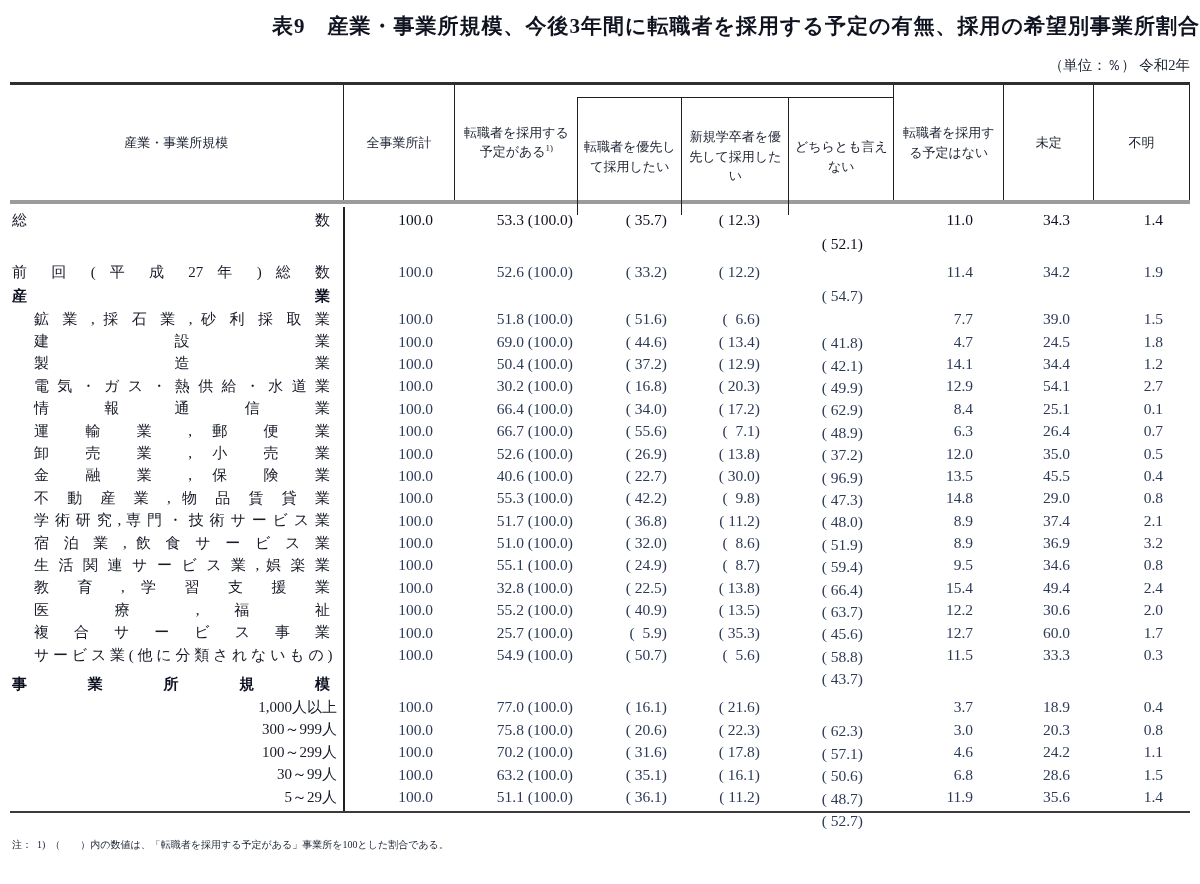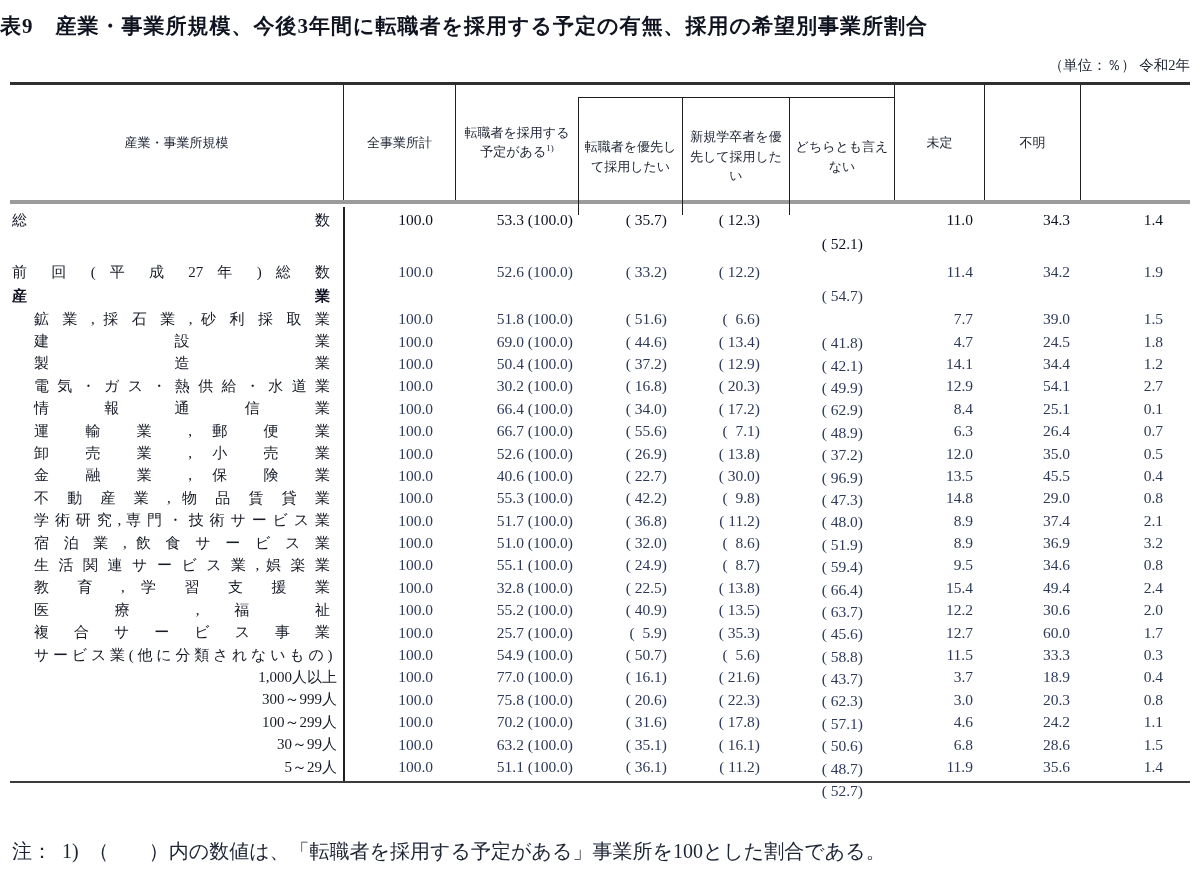--- a/index.html
+++ b/index.html
@@ -4,21 +4,21 @@
 <style>
   html,body{margin:0;padding:0;}
   body{
     width:1200px;height:884px;background:#ffffff;
     font-family:"Liberation Serif","DejaVu Serif",serif;
     color:#161a26;
   }
   .page{position:relative;width:1200px;height:884px;background:#fff;overflow:hidden;}
 
   .title{
-    margin:0;padding-top:12px;text-align:left;
+    margin:0;padding-top:12px;text-align:right;
     font-size:21px;font-weight:700;letter-spacing:1px;color:#101320;
   }
   .unit-note{
     position:absolute;top:56px;right:10px;
     font-size:14.5px;color:#1c2333;white-space:pre;
   }
 
   .table{position:absolute;left:10px;top:82px;width:1180px;}
 
   
@@ -73,21 +73,21 @@
   .prev .lab{padding:0 13px 0 2px;}
   .section-industry{height:24px;}
   .section-size{height:24px;margin-top:6px;}
   .section-industry .lab,.section-size .lab{
     font-weight:700;color:#0d1020;padding:0 13px 0 2px;
   }
   .size .lab{text-align:right;text-align-last:right;padding:0 6px 0 2px;}
 
   .footnote{
     position:absolute;left:12px;top:838px;
-    font-size:20px;color:#1c2333;white-space:pre;
+    font-size:10px;color:#1c2333;white-space:pre;
   }
 </style>
 </head>
 <body>
 
 <div class="page">
 
   <h1 class="title">表9　産業・事業所規模、今後3年間に転職者を採用する予定の有無、採用の希望別事業所割合</h1>
 
   <div class="unit-note">（単位：％） 令和2年</div>
@@ -107,20 +107,23 @@
       <div class="subgroup">
         <div class="hc w4">
           <span>転職者を優先して採用したい</span>
         </div>
         <div class="hc w5 bl">
           <span>新規学卒者を優先して採用したい</span>
         </div>
         <div class="hc w6 bl">
           <span>どちらとも言えない</span>
         </div>
+      </div>
+      <div class="hc w7 bl">
+        <span>転職者を採用する予定はない</span>
       </div>
       <div class="hc w8 bl">
         <span>未定</span>
       </div>
       <div class="hc w9 bl br">
         <span>不明</span>
       </div>
     </div>
 
     <div class="tbody" id="tbody">
@@ -319,20 +322,23 @@
           <div class="lab">サ ー ビ ス 業 ( 他 に 分 類 さ れ な い も の )</div>
           <div class="cell w2 p2">100.0</div>
           <div class="cell w3 p3">54.9 (100.0)</div>
           <div class="cell w4 p4">( 50.7)</div>
           <div class="cell w5 p5">(  5.6)</div>
           <div class="cell w6 p6">( 43.7)</div>
           <div class="cell w7 p7">11.5</div>
           <div class="cell w8 p8">33.3</div>
           <div class="cell w9 p9">0.3</div>
         </div>
+        <div class="row section-size">
+          <div class="lab">事 業 所 規 模</div>
+        </div>
         <div class="row size">
           <div class="lab">1,000人以上</div>
           <div class="cell w2 p2">100.0</div>
           <div class="cell w3 p3">77.0 (100.0)</div>
           <div class="cell w4 p4">( 16.1)</div>
           <div class="cell w5 p5">( 21.6)</div>
           <div class="cell w6 p6">( 62.3)</div>
           <div class="cell w7 p7">3.7</div>
           <div class="cell w8 p8">18.9</div>
           <div class="cell w9 p9">0.4</div>

